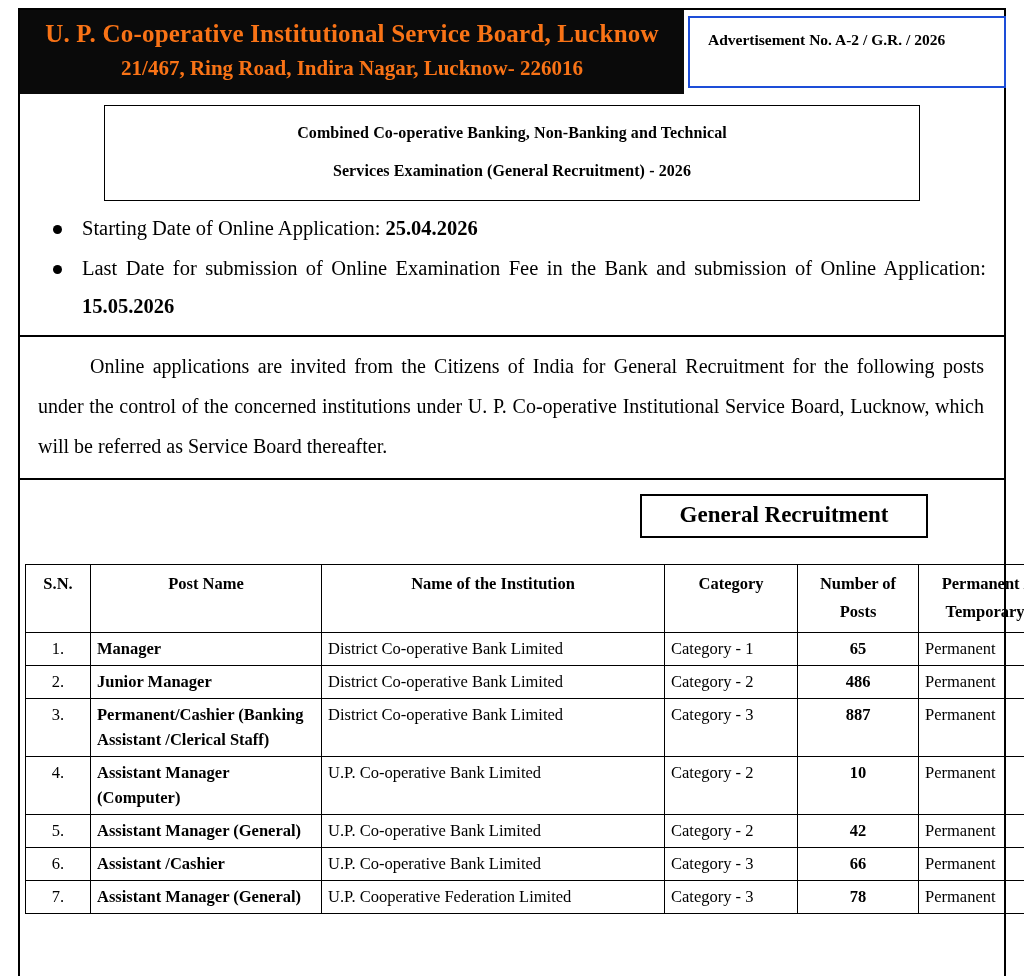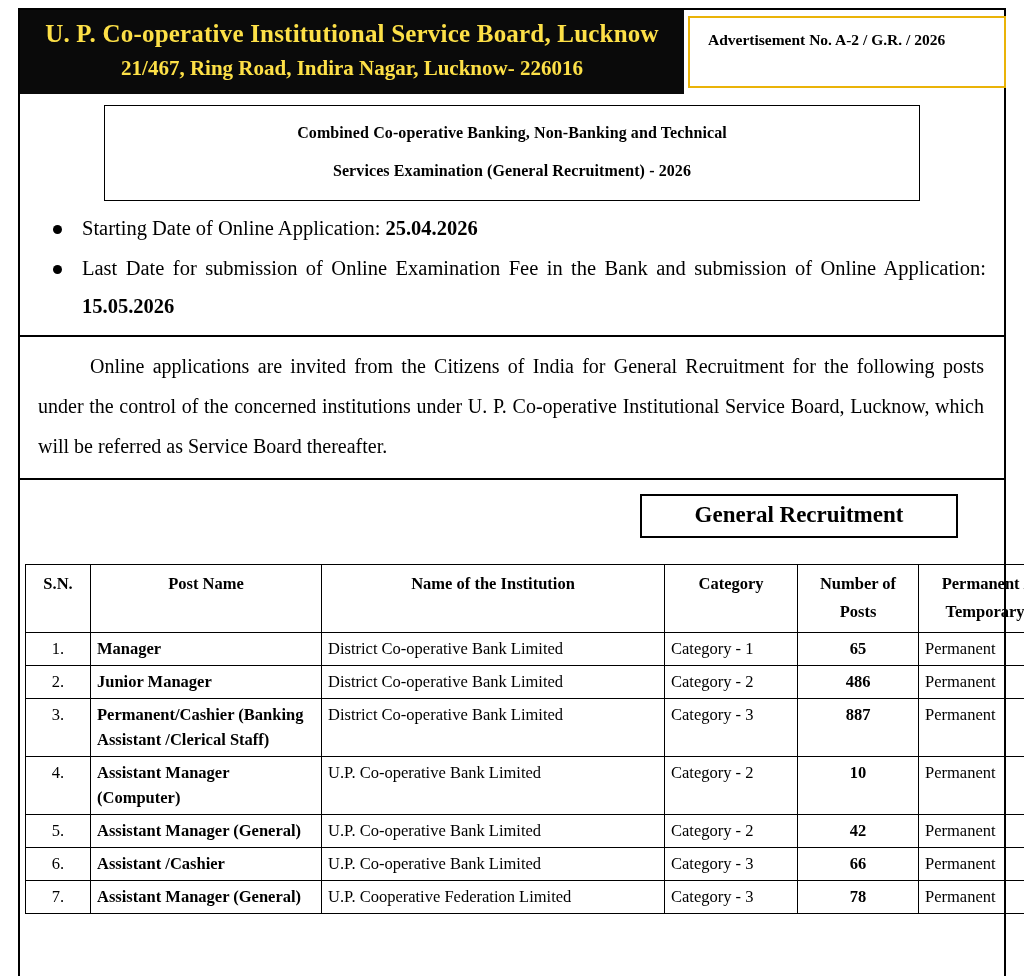--- a/index.html
+++ b/index.html
@@ -32,21 +32,21 @@
     position: relative;
     height: 84px;
   }
   .header-black {
     position: absolute;
     left: 0;
     top: 0;
     width: 664px;
     height: 84px;
     background: #0a0a0a;
-    color: #fde047;
+    color: #f97316;
     text-align: center;
     box-sizing: border-box;
     padding-top: 9px;
   }
   .header-black .line1 {
     font-size: 25px;
     font-weight: bold;
     letter-spacing: 0.2px;
     line-height: 30px;
     white-space: nowrap;
@@ -57,21 +57,21 @@
     line-height: 26px;
     margin-top: 6px;
     white-space: nowrap;
   }
   .header-adv {
     position: absolute;
     left: 668px;
     top: 6px;
     width: 318px;
     height: 72px;
-    border: 2px solid #eab308;
+    border: 2px solid #1d4ed8;
     box-sizing: border-box;
     padding: 9px 0 4px 18px;
   }
   .header-adv div {
     font-size: 15.5px;
     font-weight: bold;
     line-height: 26px;
     white-space: nowrap;
   }
 
@@ -137,21 +137,21 @@
   .gr-wrap {
     border-top: 2px solid #000;
     padding-top: 14px;
     position: relative;
     height: 62px;
   }
   .gr-box {
     position: absolute;
     left: 620px;
     top: 14px;
-    width: 318px;
+    width: 288px;
     border: 2px solid #000;
     box-sizing: border-box;
     text-align: center;
     padding: 6px 0 8px 0;
   }
   .gr-box span {
     font-size: 23px;
     font-weight: bold;
   }
 

